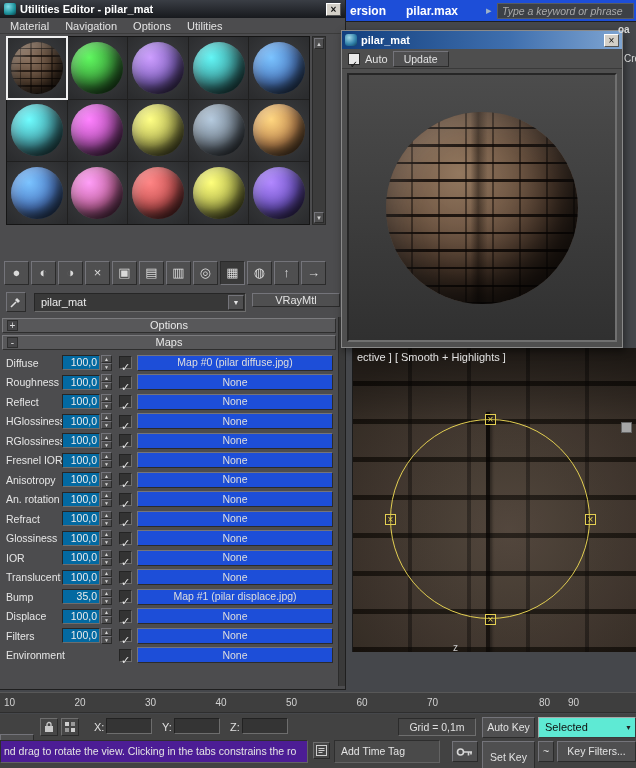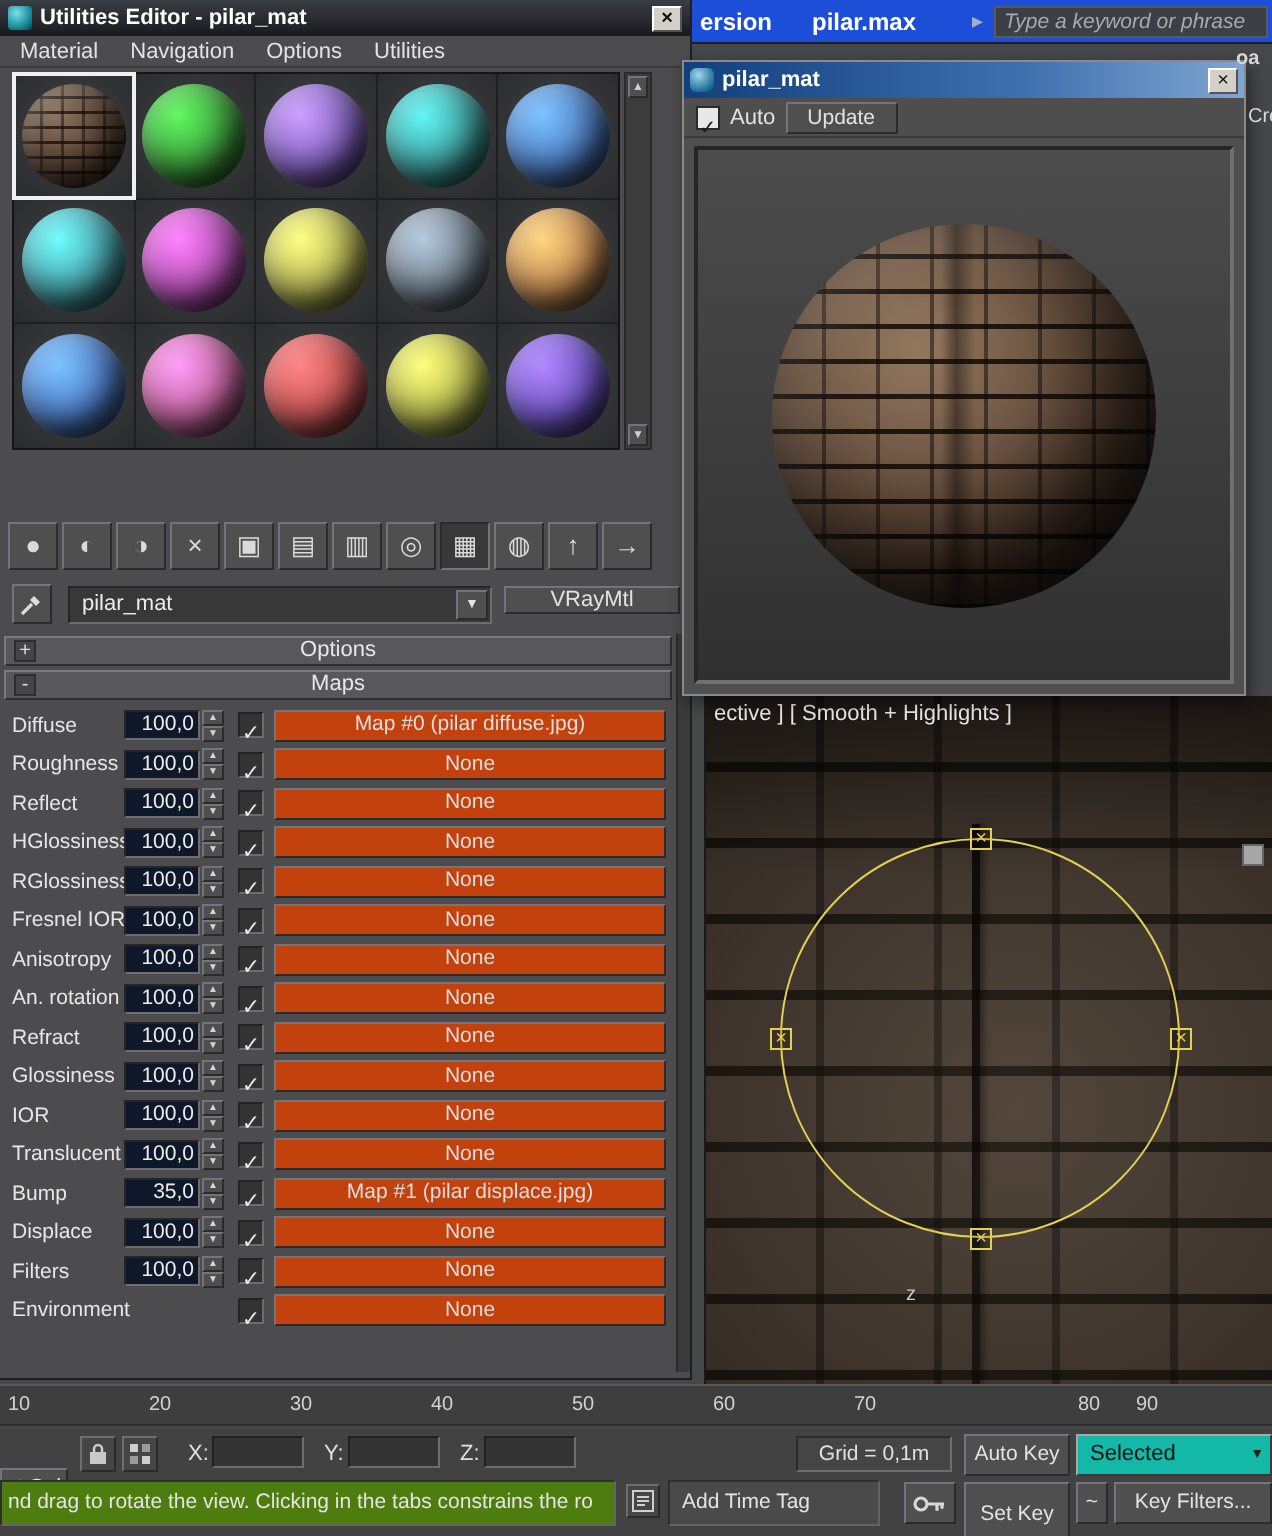--- a/index.html
+++ b/index.html
@@ -13,21 +13,21 @@
 .app-topbar{left:346px;top:0;width:290px;height:22px;background:#1d4ed8;border-bottom:1px solid #1d1f23;z-index:1}
 .app-title-frag{position:absolute;left:4px;top:4px;font-size:12px;font-weight:bold;color:#fff}
 .app-doc{position:absolute;left:60px;top:4px;font-size:12px;font-weight:bold;color:#fff}
 .chev{position:absolute;left:140px;top:4px;color:#9fb3c8;font-size:11px}
 .search{position:absolute;left:151px;top:3px;width:137px;height:16px;background:#3c4046;border:1px solid #565b63;color:#cfcfcf;font-size:10.5px;padding:0 4px;font-family:"Liberation Sans",sans-serif}
 .search::placeholder{font-style:italic;color:#a9a9a9}
 .frag-oa{left:618px;top:24px;font-size:10px;color:#d8d8d8;font-weight:bold;z-index:5}
 .frag-crea{left:624px;top:53px;font-size:10px;color:#d8d8d8;z-index:5;width:12px;overflow:hidden;white-space:nowrap}
 
 
-.viewport{left:352px;top:348px;width:284px;height:344px;overflow:hidden;z-index:1;border-left:1px solid #1a1a1a;
+.viewport{left:352px;top:348px;width:284px;height:304px;overflow:hidden;z-index:1;border-left:1px solid #1a1a1a;
  background:
   repeating-linear-gradient(90deg,rgba(0,0,0,0) 0 55px,rgba(10,7,5,.45) 55px 59px),
   repeating-linear-gradient(180deg,#4e4136 0 33px,#1f1811 33px 38px)}
 .vp-shade{position:absolute;inset:0;background:linear-gradient(180deg,rgba(0,0,0,.5),rgba(0,0,0,.05) 26%),radial-gradient(circle at 55% 60%,rgba(255,255,255,.05),rgba(0,0,0,.32) 88%)}
 .vp-label{position:absolute;left:4px;top:3px;font-size:11px;color:#e8e8e8;white-space:nowrap}
 .vp-seam{position:absolute;left:133px;top:64px;width:4px;height:280px;background:linear-gradient(180deg,rgba(5,3,2,.85),rgba(10,7,5,.7));box-shadow:2px 0 3px rgba(0,0,0,.4)}
 .vp-cube{position:absolute;left:268px;top:74px;width:11px;height:11px;background:#a6a6a6;border:1px solid #666}
 .gizmo-circle{position:absolute;left:37px;top:71px;width:200px;height:200px;border:1px solid #e3cf52;border-radius:50%}
 .gz{position:absolute;width:11px;height:11px;border:1px solid #e3cf52;color:#e3cf52;font-size:10px;line-height:9px;text-align:center;background:rgba(0,0,0,.12)}
 .h-top{left:132px;top:66px}.h-right{left:232px;top:166px}.h-bottom{left:132px;top:266px}.h-left{left:32px;top:166px}
@@ -77,50 +77,50 @@
 .eyedrop{position:absolute;left:6px;top:0;width:20px;height:20px;display:flex;align-items:center;justify-content:center}
 .mat-dd{position:absolute;left:34px;top:1px;width:212px;height:19px;color:#ececec;font-size:11px;line-height:17px;padding-left:6px}
 .dd-btn{position:absolute;right:1px;top:1px;width:16px;height:15px;font-size:7px;line-height:13px;text-align:center}
 .mat-type{position:absolute;left:252px;top:1px;width:88px;height:14px;font-size:11px;font-family:"Liberation Sans",sans-serif}
 .rollout{position:absolute;left:2px;width:334px;height:15px;background:#58585a;border:1px solid;border-color:#7b7b7e #2e2e2e #2e2e2e #7b7b7e;text-align:center;font-size:11px;color:#e8e8e8;line-height:13px}
 .r-opt{top:318px}.r-maps{top:335px}
 .r-toggle{position:absolute;left:4px;top:1px;width:11px;height:11px;background:#464648;border:1px solid #2e2e2e;font-size:10px;line-height:9px;color:#ddd;text-align:center}
 .maps{position:absolute;left:2px;top:353px;width:334px}
 .mrow{display:flex;align-items:center;height:19.5px}
 .mlabel{width:60px;padding-left:4px;font-size:10.5px;color:#e6e6e6;white-space:nowrap}
-.mval{width:38px;height:15px;background:#0f172a;border:1px solid;border-color:#262626 #6d6d6d #6d6d6d #262626;font-size:10.5px;color:#ececec;text-align:right;padding:0 2px;line-height:13px}
+.mval{width:38px;height:15px;background:#0369a1;border:1px solid;border-color:#262626 #6d6d6d #6d6d6d #262626;font-size:10.5px;color:#ececec;text-align:right;padding:0 2px;line-height:13px}
 .spin{width:11px;height:16px;display:flex;flex-direction:column;margin-left:1px}
 .sup,.sdn{height:8px;font-size:5px;line-height:7px;text-align:center;color:#d6d6d6;background:#4f4f50;border:1px solid;border-color:#74747a #2b2b2b #2b2b2b #74747a;font-style:normal}
 .mspacer{width:50px}
 .mcheck{width:13px;height:13px;margin:0 5px 0 7px;background:#333;border:1px solid;border-color:#242424 #6d6d6d #6d6d6d #242424;text-align:center}
 .mcheck i{font-style:normal;font-size:11px;line-height:12px;color:#e8e8e8}
-.mbtn{flex:1;height:16px;margin-right:3px;background:#c2410c;border:1px solid;border-color:#74747a #2b2b2b #2b2b2b #74747a;font-size:10.5px;color:#dedede;font-family:"Liberation Sans",sans-serif;padding:0;line-height:13px;overflow:hidden;white-space:nowrap}
+.mbtn{flex:1;height:16px;margin-right:3px;background:#1d4ed8;border:1px solid;border-color:#74747a #2b2b2b #2b2b2b #74747a;font-size:10.5px;color:#dedede;font-family:"Liberation Sans",sans-serif;padding:0;line-height:13px;overflow:hidden;white-space:nowrap}
 .me-scrollstrip{position:absolute;left:338px;top:317px;width:7px;height:369px;background:#3a3a3a;border-left:1px solid #2b2b2b}
 
 
 .timeline{left:0;top:692px;width:636px;height:21px;background:#3e3e3e;border-top:1px solid #585858;border-bottom:1px solid #2e2e2e;z-index:4}
 .tick{position:absolute;top:4px;font-size:10px;color:#d2d2d2}
 .statusbar{left:0;top:714px;width:636px;height:54px;background:#424242;z-index:4}
 .sb-frag{position:absolute;left:0;top:20px;width:34px;height:20px;overflow:hidden;font-size:11px;line-height:18px;padding-left:2px;white-space:nowrap}
 .sb-icon{position:absolute;width:18px;height:18px;top:4px;display:flex;align-items:center;justify-content:center;background:#464646;border:1px solid;border-color:#6e6e6e #2b2b2b #2b2b2b #6e6e6e}
 .i-lock{left:40px}.i-abs{left:61px}
 .coord-label{position:absolute;top:7px;font-size:11px;color:#e0e0e0}
 .l-x{left:94px}.l-y{left:162px}.l-z{left:230px}
 .coord-input{position:absolute;top:4px;width:46px;height:16px;background:#343434;border:1px solid;border-color:#222 #6d6d6d #6d6d6d #222}
 .f-x{left:106px}.f-y{left:174px}.f-z{left:242px}
 .grid-box{position:absolute;left:398px;top:4px;width:78px;height:18px;font-size:10.5px;color:#e0e0e0;text-align:center;line-height:16px;background:#454545;border:1px solid;border-color:#2b2b2b #6e6e6e #6e6e6e #2b2b2b;white-space:nowrap}
 .sbtn{position:absolute;font-size:10.5px;font-family:"Liberation Sans",sans-serif;text-align:center;line-height:19px}
 .auto-key{left:482px;top:3px;width:53px;height:21px}
 .set-key{left:482px;top:27px;width:53px;height:32px}
-.sel-dd{position:absolute;left:538px;top:3px;width:98px;height:21px;background:#14b8a6;border:1px solid;border-color:#a8a8a8 #3a3a3a #3a3a3a #a8a8a8;color:#101010;font-size:11px;line-height:19px;padding-left:6px}
+.sel-dd{position:absolute;left:538px;top:3px;width:98px;height:21px;background:#5eead4;border:1px solid;border-color:#a8a8a8 #3a3a3a #3a3a3a #a8a8a8;color:#101010;font-size:11px;line-height:19px;padding-left:6px}
 .sel-arrow{position:absolute;right:3px;top:0;font-size:7px;line-height:19px;color:#222}
 .key-icon-btn{left:452px;top:27px;width:26px;height:21px;display:flex;align-items:center;justify-content:center;position:absolute}
 .tangent-btn{left:538px;top:27px;width:16px;height:21px}
 .key-filters{left:557px;top:27px;width:79px;height:21px}
-.prompt-field{position:absolute;left:0;top:26px;width:308px;height:23px;background:#4d7c0f;border:1px solid;border-color:#2e2e2e #636363 #636363 #2e2e2e;overflow:hidden}
+.prompt-field{position:absolute;left:0;top:26px;width:308px;height:23px;background:#4c1d95;border:1px solid;border-color:#2e2e2e #636363 #636363 #2e2e2e;overflow:hidden}
 .prompt-text{font-size:10.5px;color:#e4e4e4;line-height:21px;padding-left:3px;white-space:nowrap}
 .timetag-icon{position:absolute;left:313px;top:28px;width:17px;height:17px;display:flex;align-items:center;justify-content:center;background:#464646;border:1px solid;border-color:#6e6e6e #2b2b2b #2b2b2b #6e6e6e}
 .add-time-tag{position:absolute;left:334px;top:26px;width:106px;height:23px;background:#4a4a4a;border:1px solid;border-color:#2e2e2e #636363 #636363 #2e2e2e;font-size:10.5px;color:#e4e4e4;line-height:21px;padding-left:6px;white-space:nowrap}
 </style>
 </head>
 <body>
 
 <div class="stage">
 
   <div class="app-topbar abs">

